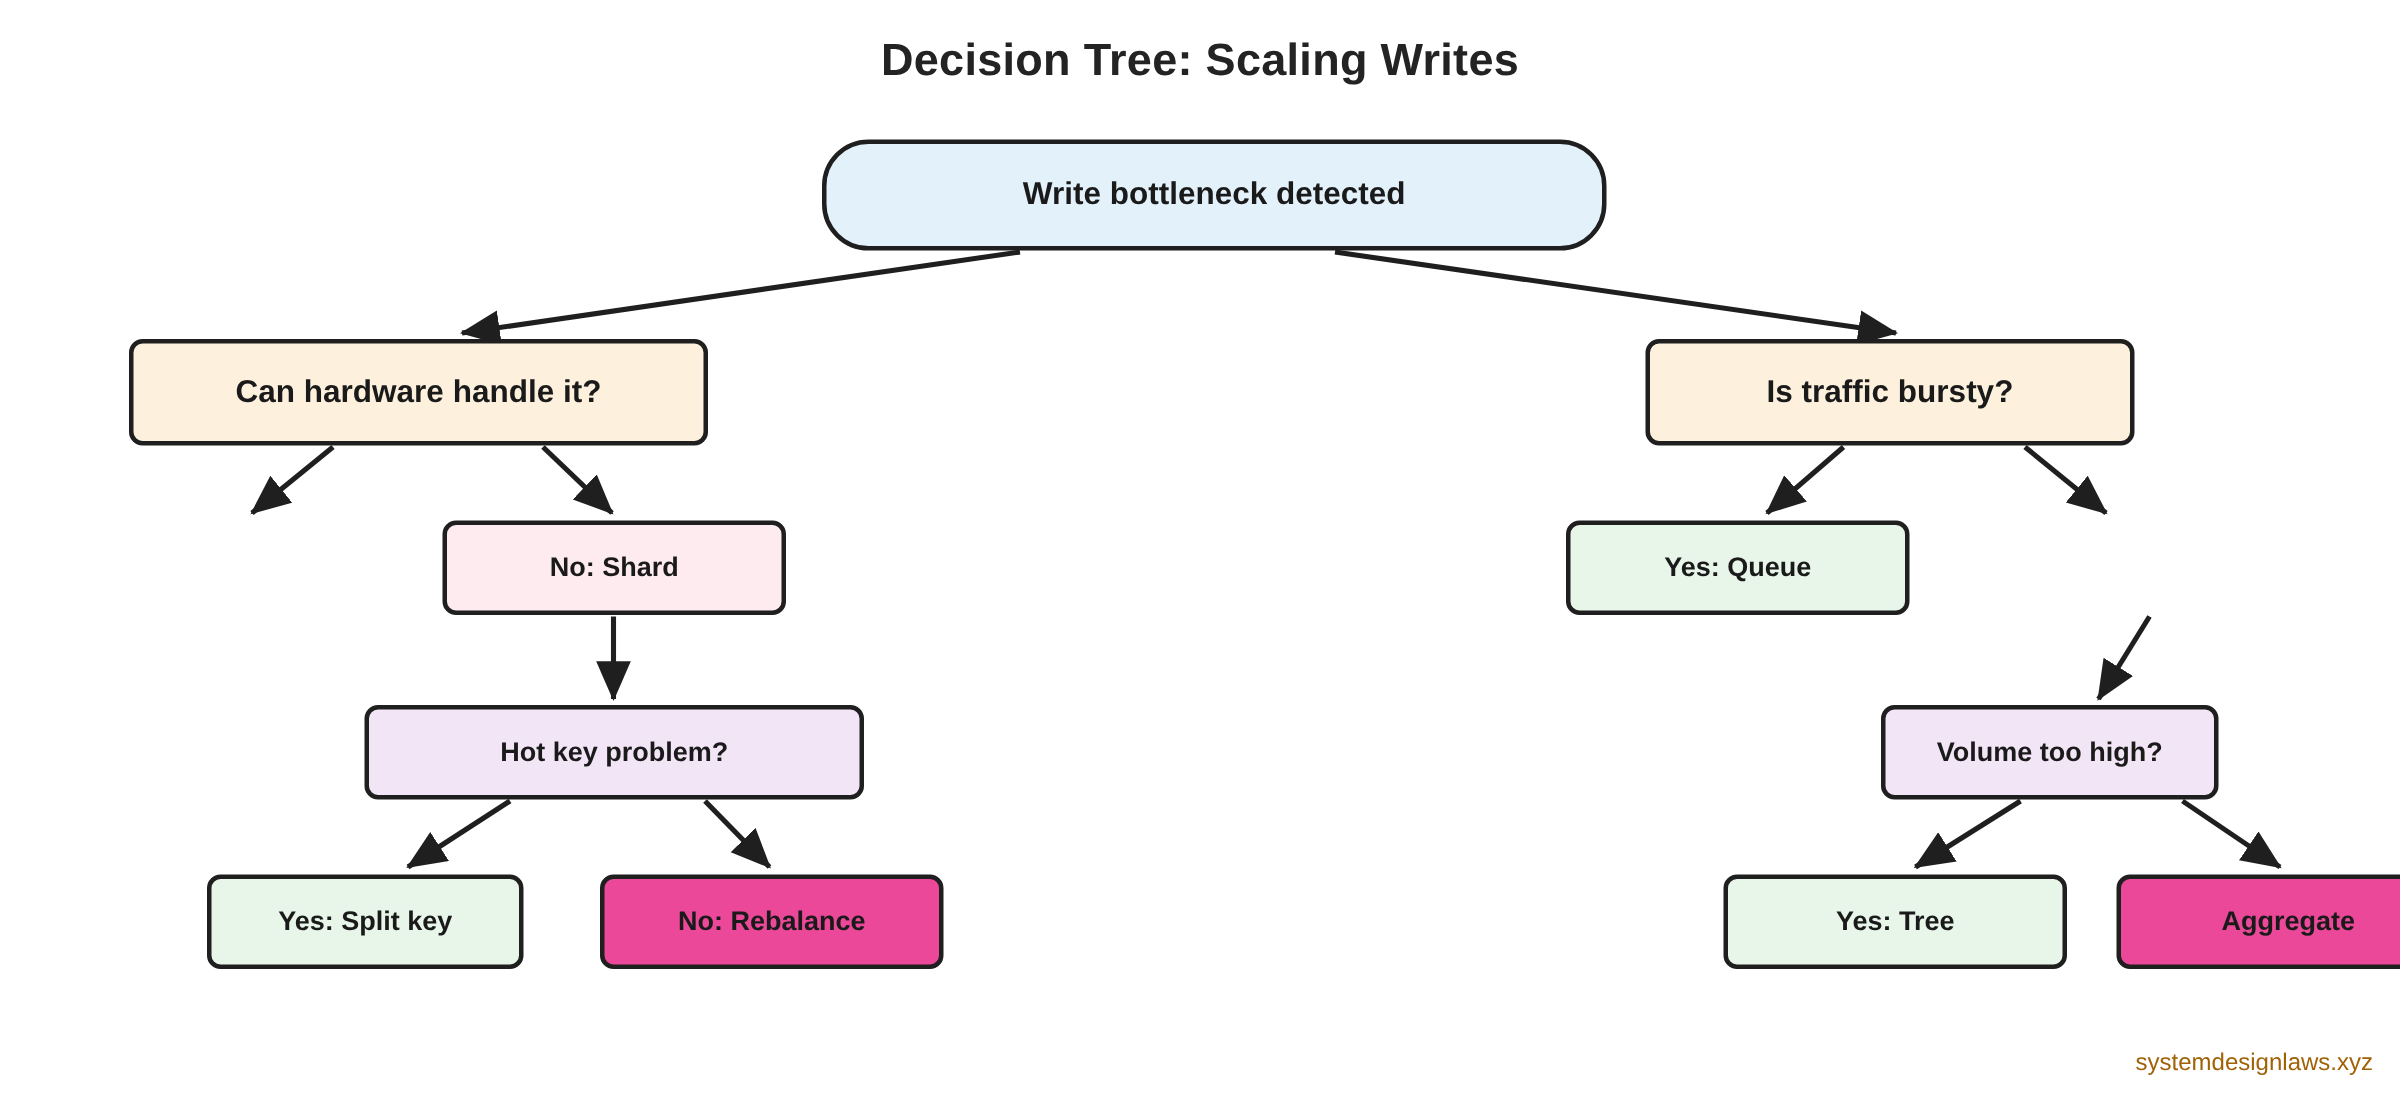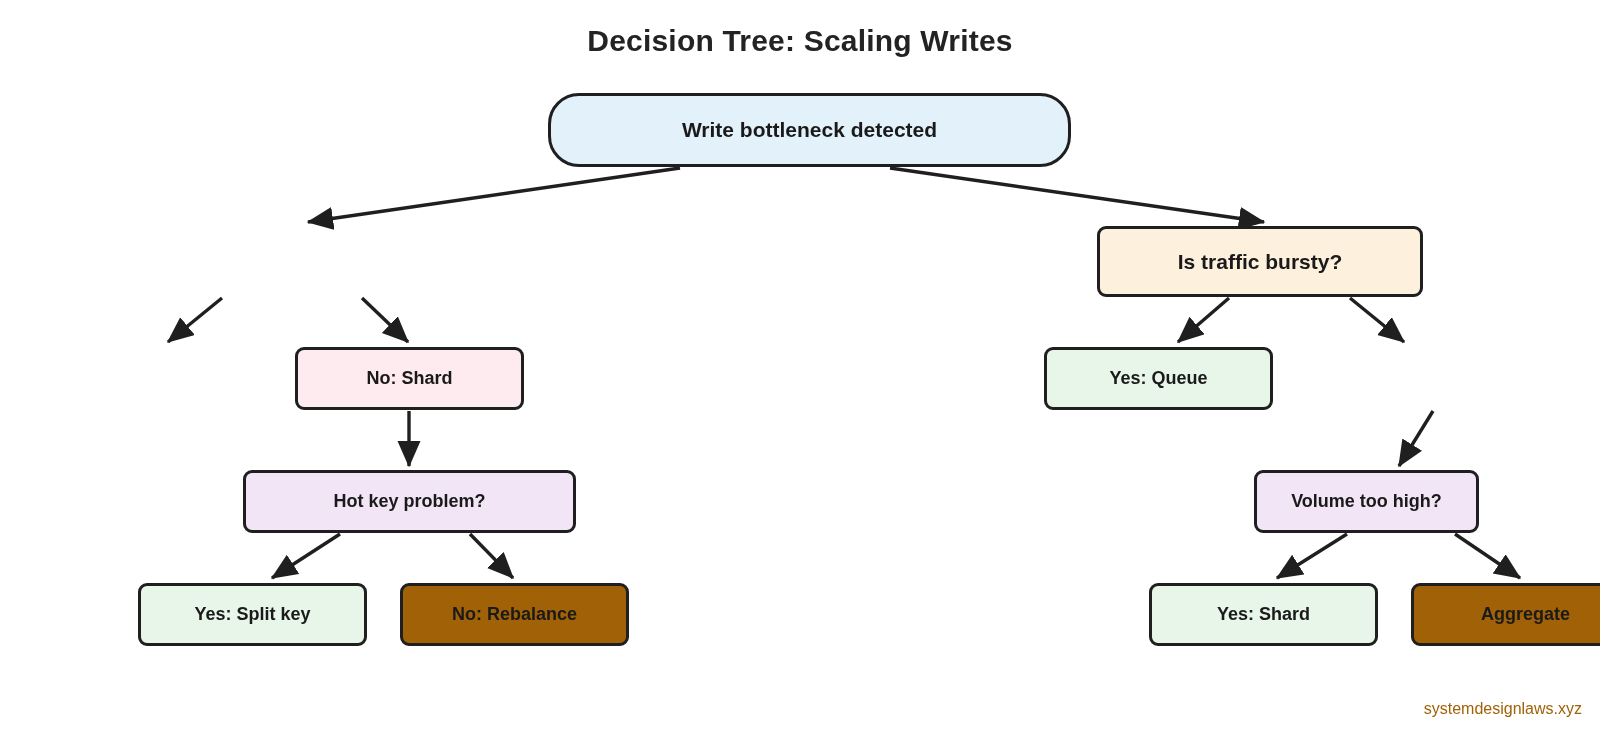--- a/index.html
+++ b/index.html
@@ -11,21 +11,21 @@
   #edges{position:absolute;left:0;top:0;width:1600px;height:746px;}
   .node{position:absolute;box-sizing:border-box;border:3px solid #1f1f1f;
         border-radius:9px;display:flex;align-items:center;justify-content:center;
         color:#1a1a1a;font-weight:bold;text-align:center;overflow:hidden;
         white-space:nowrap;}
   .n-root{background:#e3f1fb;font-size:21px;}
   .n-decision{background:#fdf0dd;font-size:21px;}
   .n-sub{background:#f2e5f5;font-size:18px;}
   .n-yes{background:#e8f5e9;font-size:18px;}
   .n-no{background:#fdebef;font-size:18px;}
-  .n-alt{background:#a16207;font-size:18px;}
+  .n-alt{background:#ec4899;font-size:18px;}
   #footer{position:absolute;right:18px;top:700px;font-size:16px;color:#a16207;}
 </style>
 </head>
 <body>
 
 <div id="canvas">
 
   <div id="title">Decision Tree: Scaling Writes</div>
 
   <svg id="edges" viewBox="0 0 1600 746" width="1600" height="746">
@@ -44,24 +44,25 @@
       <line x1="409" y1="411" x2="409" y2="466"></line>
       <line x1="1433" y1="411" x2="1399" y2="466"></line>
       <line x1="340" y1="534" x2="272" y2="578"></line>
       <line x1="470" y1="534" x2="513" y2="578"></line>
       <line x1="1347" y1="534" x2="1277" y2="578"></line>
       <line x1="1455" y1="534" x2="1520" y2="578"></line>
     </g>
   </svg>
 
   <div class="node n-root" style="left: 548px; top: 93px; width: 523px; height: 74px; border-radius: 31px;">Write bottleneck detected</div>
+  <div class="node n-decision" style="left: 86px; top: 226px; width: 386px; height: 71px;">Can hardware handle it?</div>
   <div class="node n-decision" style="left: 1097px; top: 226px; width: 326px; height: 71px;">Is traffic bursty?</div>
   <div class="node n-no" style="left: 295px; top: 347px; width: 229px; height: 63px;">No: Shard</div>
   <div class="node n-yes" style="left: 1044px; top: 347px; width: 229px; height: 63px;">Yes: Queue</div>
   <div class="node n-sub" style="left: 243px; top: 470px; width: 333px; height: 63px;">Hot key problem?</div>
   <div class="node n-sub" style="left: 1254px; top: 470px; width: 225px; height: 63px;">Volume too high?</div>
-  <div class="node n-yes" style="left: 138px; top: 583px; width: 229px; height: 63px;">Yes: Split key</div>
+  <div class="node n-yes" style="left: 138px; top: 583px; width: 211px; height: 63px;">Yes: Split key</div>
   <div class="node n-alt" style="left: 400px; top: 583px; width: 229px; height: 63px;">No: Rebalance</div>
-  <div class="node n-yes" style="left: 1149px; top: 583px; width: 229px; height: 63px;">Yes: Shard</div>
+  <div class="node n-yes" style="left: 1149px; top: 583px; width: 229px; height: 63px;">Yes: Tree</div>
   <div class="node n-alt" style="left: 1411px; top: 583px; width: 229px; height: 63px;">Aggregate</div>
 
   <div id="footer">systemdesignlaws.xyz</div>
 </div>
 
 </body></html>

